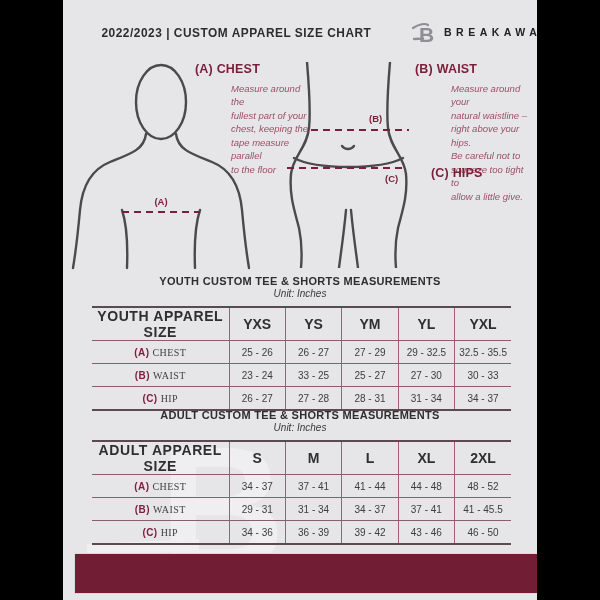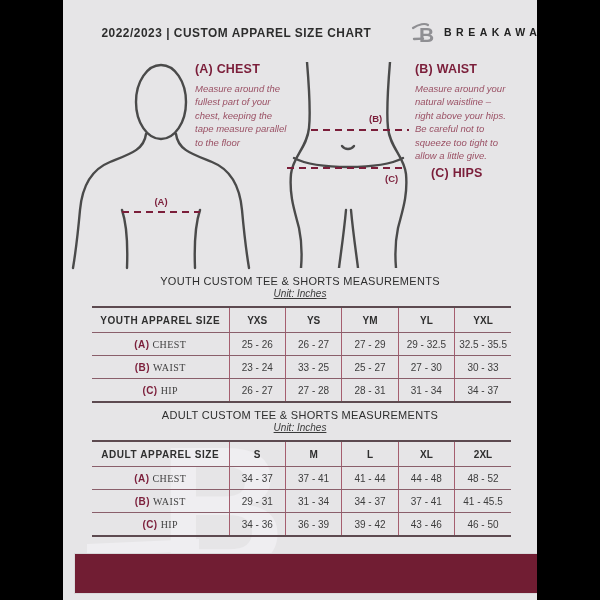--- a/index.html
+++ b/index.html
@@ -25,36 +25,36 @@
   .fig{position:absolute;}
   .fig path,.fig ellipse{fill:none;stroke:var(--outline,#4a4a4a);stroke-width:2.4;
         stroke-linecap:round;}
   .dash{stroke:var(--accent,#7b1e3a);stroke-width:2.2;stroke-dasharray:7 5;fill:none;}
   .marker{fill:var(--accent,#7b1e3a);font-size:9.5px;font-weight:700;
           font-family:"Liberation Sans",sans-serif;}
   .guide-col{position:absolute;width:118px;}
   .guide-head{font-size:12.5px;font-weight:800;color:var(--accent,#7b1e3a);
               letter-spacing:.2px;margin-bottom:6px;}
   .guide-body{font-size:9.5px;font-style:italic;color:var(--plum,#9a5064);
-              line-height:1.42;white-space:pre-line;}
+              line-height:1.42;white-space:pre-line;margin-left:36px;}
 
   
   .table-block{position:absolute;left:0;width:474px;z-index:1;}
-  .tbl-title{text-align:center;font-size:11px;font-weight:400;color:#2e2e2e;
+  .tbl-title{text-align:center;font-size:11px;font-weight:700;color:#2e2e2e;
              letter-spacing:.3px;}
   .tbl-unit{text-align:center;font-size:10px;font-style:italic;color:#3a3a3a;
-            margin-top:1px;text-decoration:underline;}
+            margin-top:1px;}
   table.size-table{position:relative;margin:7px 0 0 29px;width:419px;
         border-collapse:collapse;table-layout:fixed;
         border-top:2px solid #5d4a50;border-bottom:2px solid #5d4a50;}
   table.size-table col.c0{width:137px;}
   table.size-table th,table.size-table td{border-bottom:1.2px solid var(--line_h,#8a5f6b);
         padding:0;height:22px;text-align:center;font-size:10px;color:#3d3d3d;
         background:transparent;}
-  table.size-table th{height:24px;font-weight:700;font-size:10px;color:#2f2f2f;}
+  table.size-table th{height:24px;font-weight:700;font-size:14px;color:#2f2f2f;}
   table.size-table th+th,table.size-table td+td{border-left:1.3px solid var(--line_v,#a55e6f);}
   th.size-label-col{font-weight:400;font-size:10px;letter-spacing:.6px;text-align:left;
         padding-left:24px;color:#333;}
   td.row-label{text-align:left;padding-left:24px;letter-spacing:.4px;}
   td.row-label .pfx{color:var(--accent,#7b1e3a);font-weight:800;}
   td.row-label .lbl{color:#3f3f3f;font-family:Liberation Serif, serif;}
 
   
   .footer-bar{position:absolute;left:11px;top:553px;width:462px;height:39px;
               background:var(--footer,#711d33);border:1px solid #d9d8da;z-index:3;}

